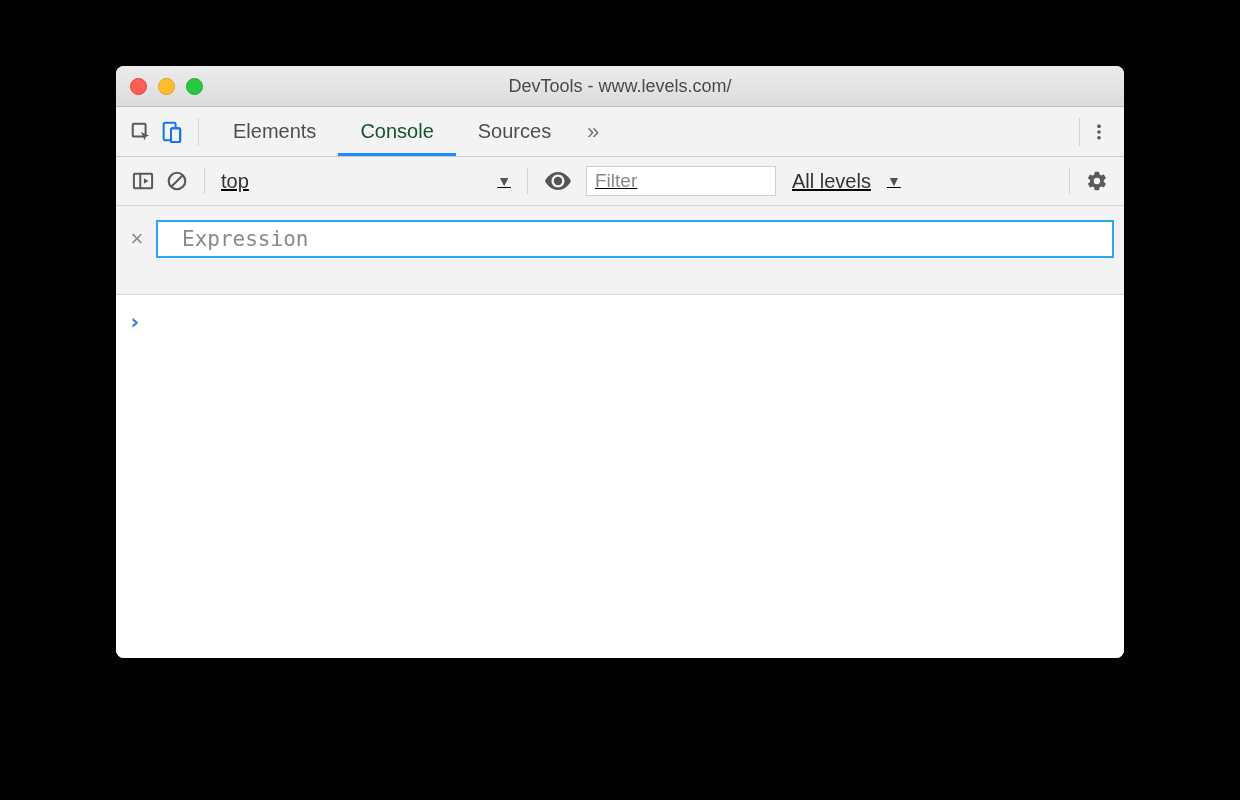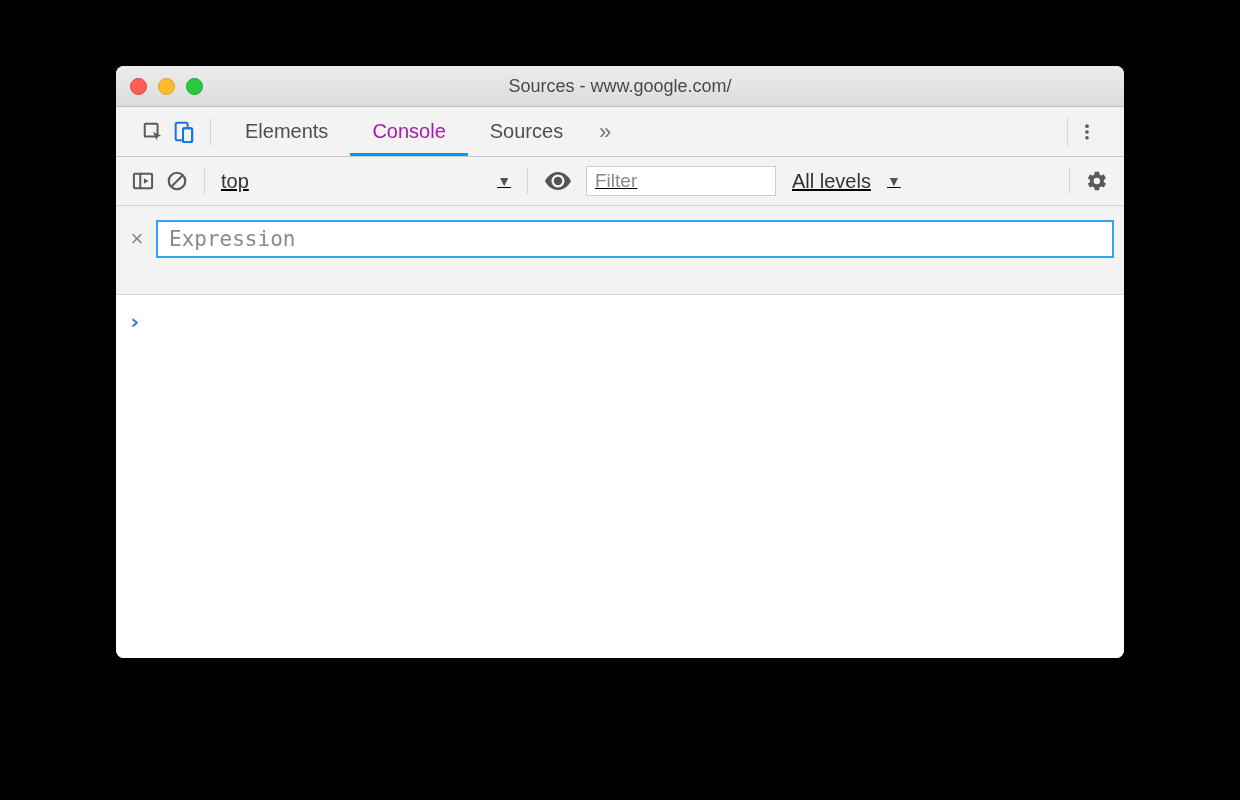--- a/index.html
+++ b/index.html
@@ -55,21 +55,21 @@
     pointer-events: none;
   }
 
   
   .tabsbar {
     height: 49px;
     background: #f3f3f3;
     border-bottom: 1px solid #cacaca;
     display: flex;
     align-items: center;
-    padding: 0 22px;
+    padding: 0 10px;
   }
   .tb-icon-btn {
     width: 30px;
     height: 49px;
     display: flex;
     align-items: center;
     justify-content: center;
     color: #5a5a5a;
     cursor: pointer;
   }
@@ -90,21 +90,21 @@
     align-items: center;
     padding: 0 22px;
     font-size: 20px;
     color: #4f4f4f;
     cursor: pointer;
     box-sizing: border-box;
     border-bottom: 3px solid transparent;
     padding-top: 3px; 
   }
   .tab.active {
-    color: #a21caf;
+    color: #14532d;
     border-bottom: 3px solid #1a8cff;
   }
   .tabs-more {
     width: 40px;
     display: flex;
     align-items: center;
     justify-content: center;
     color: #777;
     cursor: pointer;
   }
@@ -208,21 +208,21 @@
     cursor: pointer;
   }
   .expr-input {
     flex: 1;
     height: 38px;
     border: 2px solid #2aa6f2;
     background: #fff;
     font-family: ui-monospace, Menlo, Consolas, monospace;
     font-size: 21px;
     color: #777;
-    padding: 0 11px;
+    padding: 0 24px;
     box-sizing: border-box;
   }
   .expr-input::placeholder { color: #8a8a8a; }
 
   
   .console-body {
     flex: 1;
     background: #fff;
     padding: 14px 12px;
   }
@@ -239,21 +239,21 @@
 <body>
 
 <div class="window">
 
   <div class="titlebar">
     <div class="traffic-lights">
       <div class="tl tl-close"></div>
       <div class="tl tl-min"></div>
       <div class="tl tl-max"></div>
     </div>
-    <div class="title">Sources - www.google.com/</div>
+    <div class="title">DevTools - www.levels.com/</div>
   </div>
 
   <div class="tabsbar">
     <div class="tb-icon-btn">
       <svg width="22" height="22" viewBox="0 0 24 24" fill="none" stroke="currentColor" stroke-width="2.2">
         <rect x="3" y="3" width="14" height="14" rx="1"></rect>
         <path d="M12 12 L21 16 L17 17 L16 21 Z" fill="currentColor" stroke="none"></path>
       </svg>
     </div>
     <div class="tb-icon-btn active">

